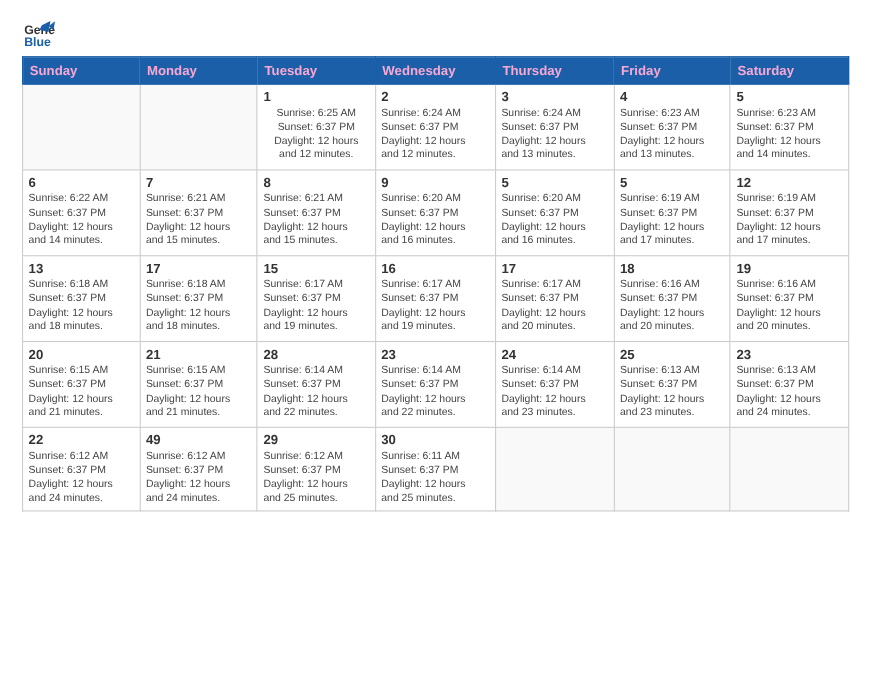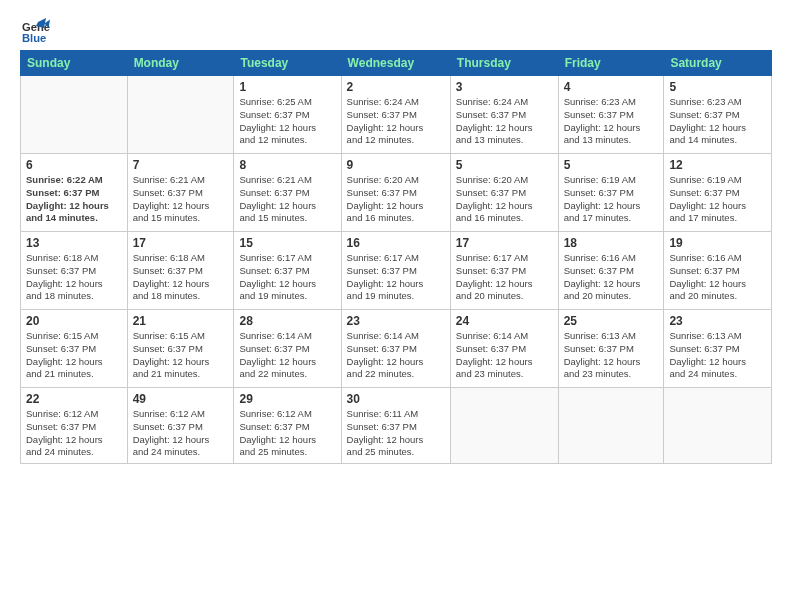--- a/index.html
+++ b/index.html
@@ -44,21 +44,21 @@
       font-size: 14px;
       color: #555;
     }
     .calendar {
       width: 100%;
       border-collapse: collapse;
       border: 1px solid #ccc;
     }
     .calendar th {
       background: #1a5fa8;
-      color: #86efac;
+      color: #f9a8d4;
       font-size: 12px;
       font-weight: bold;
       padding: 5px 6px;
       text-align: left;
       border: 1px solid #1a5fa8;
     }
     .calendar td {
       border: 1px solid #ccc;
       vertical-align: top;
       padding: 4px 5px;
@@ -126,21 +126,21 @@
           <th>Friday</th>
           <th>Saturday</th>
         </tr>
     </thead>
     <tbody id="calendar-body">
     <tr>
           <td class="empty"></td>
           <td class="empty"></td>
           <td>
             <div class="day-num">1</div>
-            <div class="day-detail" style="white-space: pre-line;">Sunrise: 6:25 AM
+            <div class="day-detail" style="white-space: pre-line; text-align: center;">Sunrise: 6:25 AM
 Sunset: 6:37 PM
 Daylight: 12 hours
 and 12 minutes.</div>
           </td>
           <td>
             <div class="day-num">2</div>
             <div class="day-detail" style="white-space: pre-line;">Sunrise: 6:24 AM
 Sunset: 6:37 PM
 Daylight: 12 hours
 and 12 minutes.</div>
@@ -163,21 +163,21 @@
             <div class="day-num">5</div>
             <div class="day-detail" style="white-space: pre-line;">Sunrise: 6:23 AM
 Sunset: 6:37 PM
 Daylight: 12 hours
 and 14 minutes.</div>
           </td>
         </tr>
         <tr>
           <td>
             <div class="day-num">6</div>
-            <div class="day-detail" style="white-space: pre-line; font-weight: bold;">Sunrise: 6:22 AM
+            <div class="day-detail" style="white-space: pre-line;">Sunrise: 6:22 AM
 Sunset: 6:37 PM
 Daylight: 12 hours
 and 14 minutes.</div>
           </td>
           <td>
             <div class="day-num">7</div>
             <div class="day-detail" style="white-space: pre-line;">Sunrise: 6:21 AM
 Sunset: 6:37 PM
 Daylight: 12 hours
 and 15 minutes.</div>

